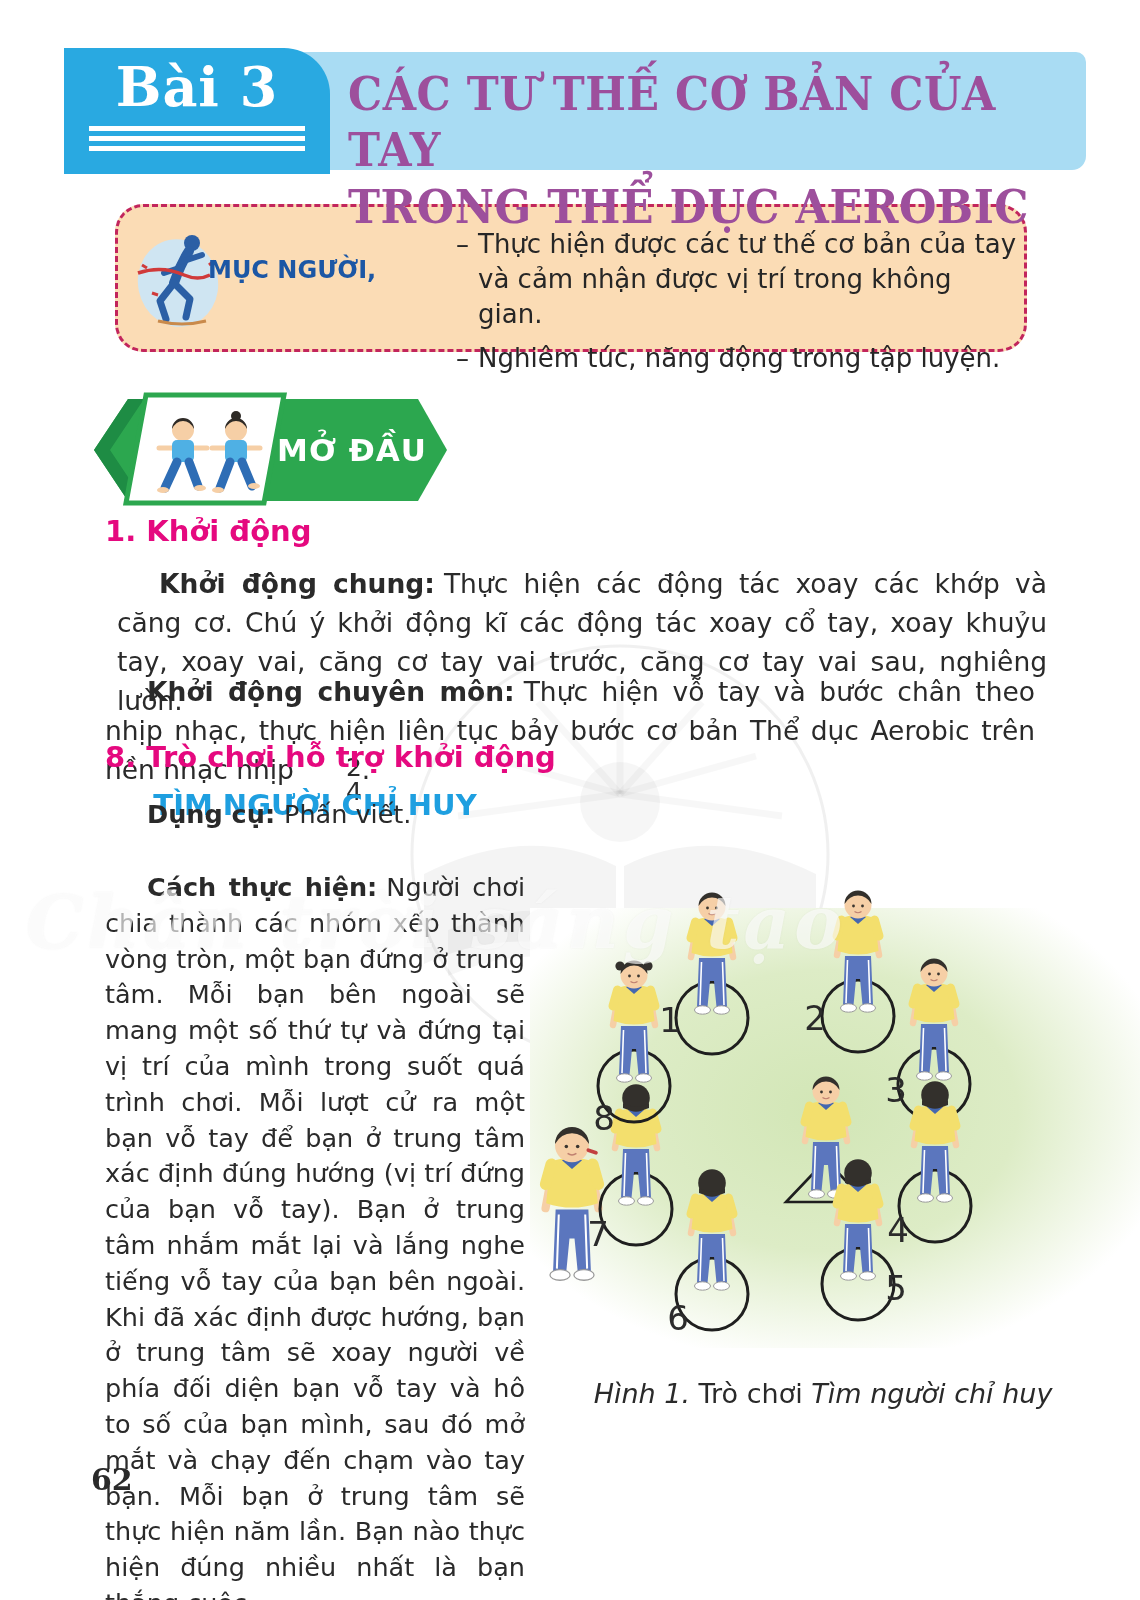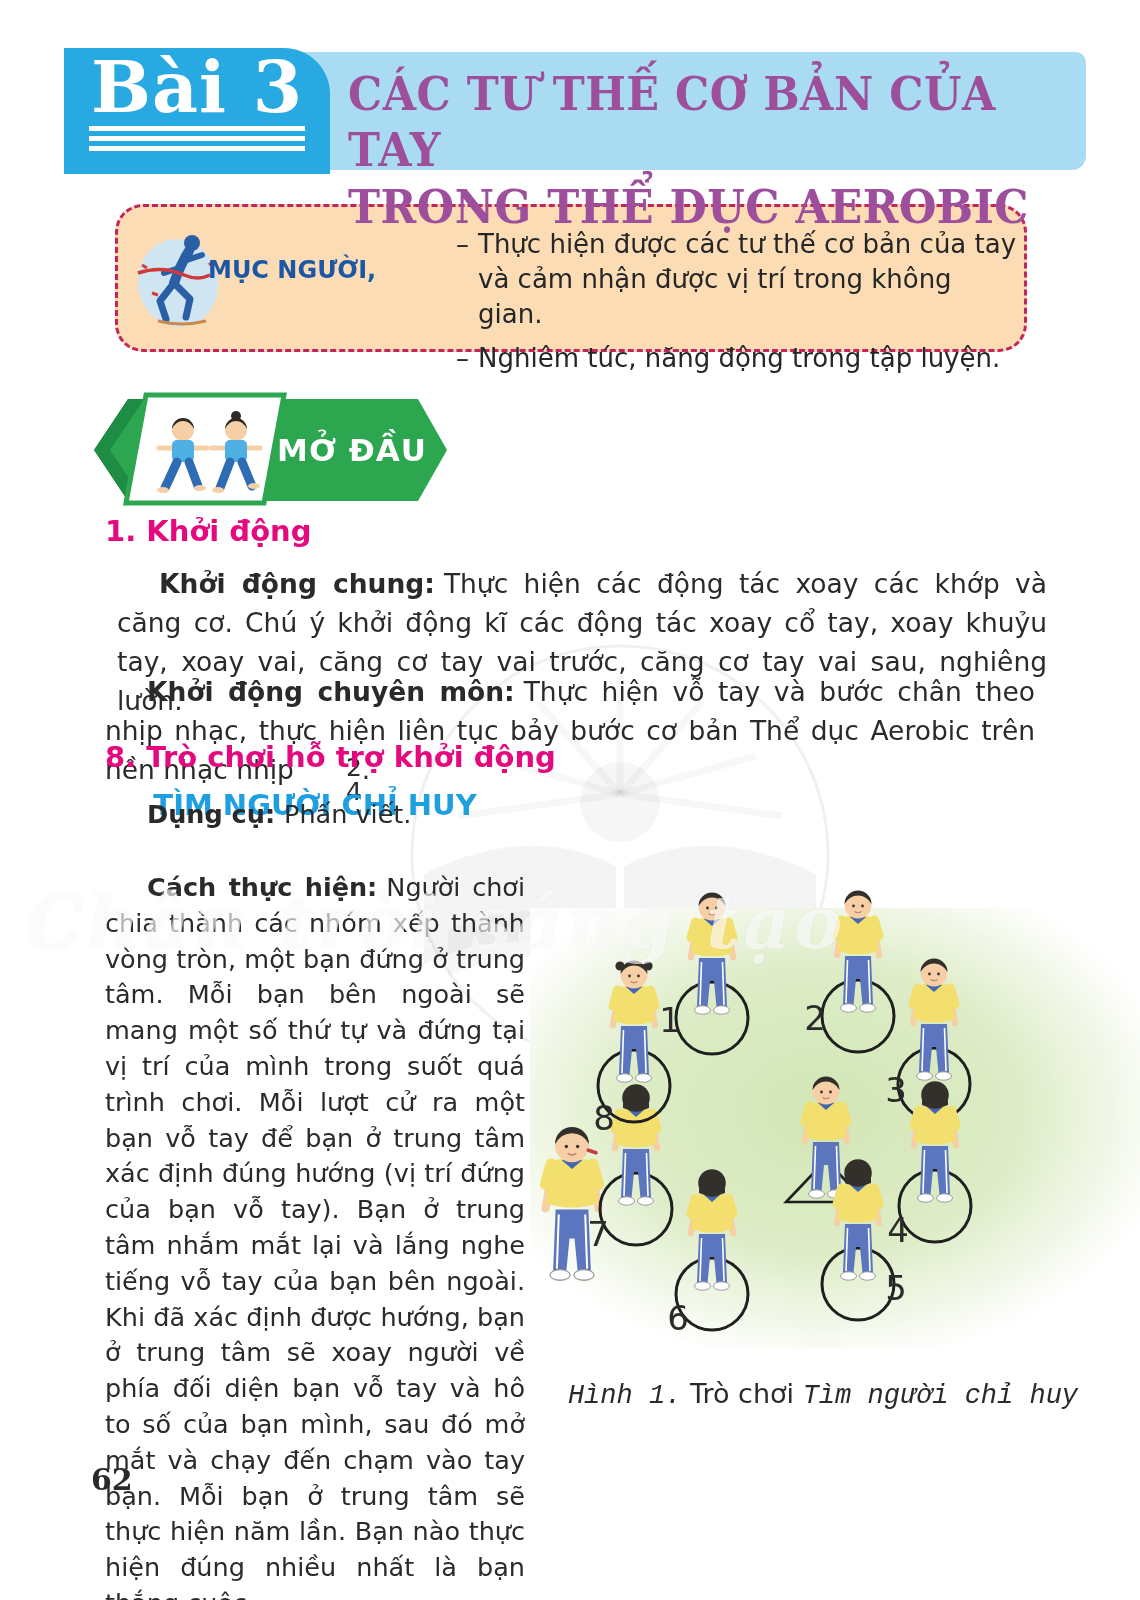--- a/index.html
+++ b/index.html
@@ -13,21 +13,21 @@
   .header-band{
     left:64px;top:52px;width:1022px;height:118px;background:#a9dcf3;
     border-radius:4px 10px 14px 4px;z-index:1;
   }
   .lesson-box{
     left:64px;top:48px;width:266px;height:126px;background:#29a9e1;
     border-radius:0 46px 0 0;z-index:2;text-align:center;
   }
   .lesson-label{
     font-family:"DejaVu Serif","Liberation Serif",serif;font-weight:bold;
-    color:#ffffff;font-size:71px;line-height:78px;letter-spacing:1px;
+    color:#ffffff;font-size:54px;line-height:78px;letter-spacing:1px;
   }
   .lesson-underline{width:216px;margin:0 auto;}
   .lesson-underline div{height:5px;background:#ffffff;margin-bottom:5px;}
   .page-title{
     left:348px;top:66px;width:700px;z-index:3;
     font-family:"DejaVu Serif","Liberation Serif",serif;font-weight:bold;
     color:#9d4f9c;font-size:43px;line-height:52px;letter-spacing:0.5px;
     transform:scaleY(1.08);transform-origin:top left;
   }
   
@@ -61,21 +61,21 @@
   .frac{
     display:inline-block;vertical-align:-0.85em;text-align:center;
     font-size:25px;line-height:0.98;margin-left:10px;
   }
   .frac span{display:block;}
   
   .figure-wrap{left:530px;top:868px;width:610px;height:500px;z-index:2;}
   .figure-caption{
     left:530px;top:1378px;width:586px;text-align:center;font-size:27px;z-index:2;
   }
-  .it{font-style:italic;font-family:Liberation Mono, monospace;}
+  .it{font-style:italic;}
   .page-num{
     left:91px;top:1462px;font-family:"DejaVu Serif","Liberation Serif",serif;
     font-weight:bold;font-size:30px;z-index:2;
   }
   
   .wm-logo{left:388px;top:636px;z-index:1;pointer-events:none;}
   .wm-ribbon{
     left:985px;top:918px;width:155px;height:100px;z-index:1;
     background:rgba(120,130,140,0.14);
     clip-path:polygon(0 22%,100% 0%,100% 78%,0 100%);pointer-events:none;

